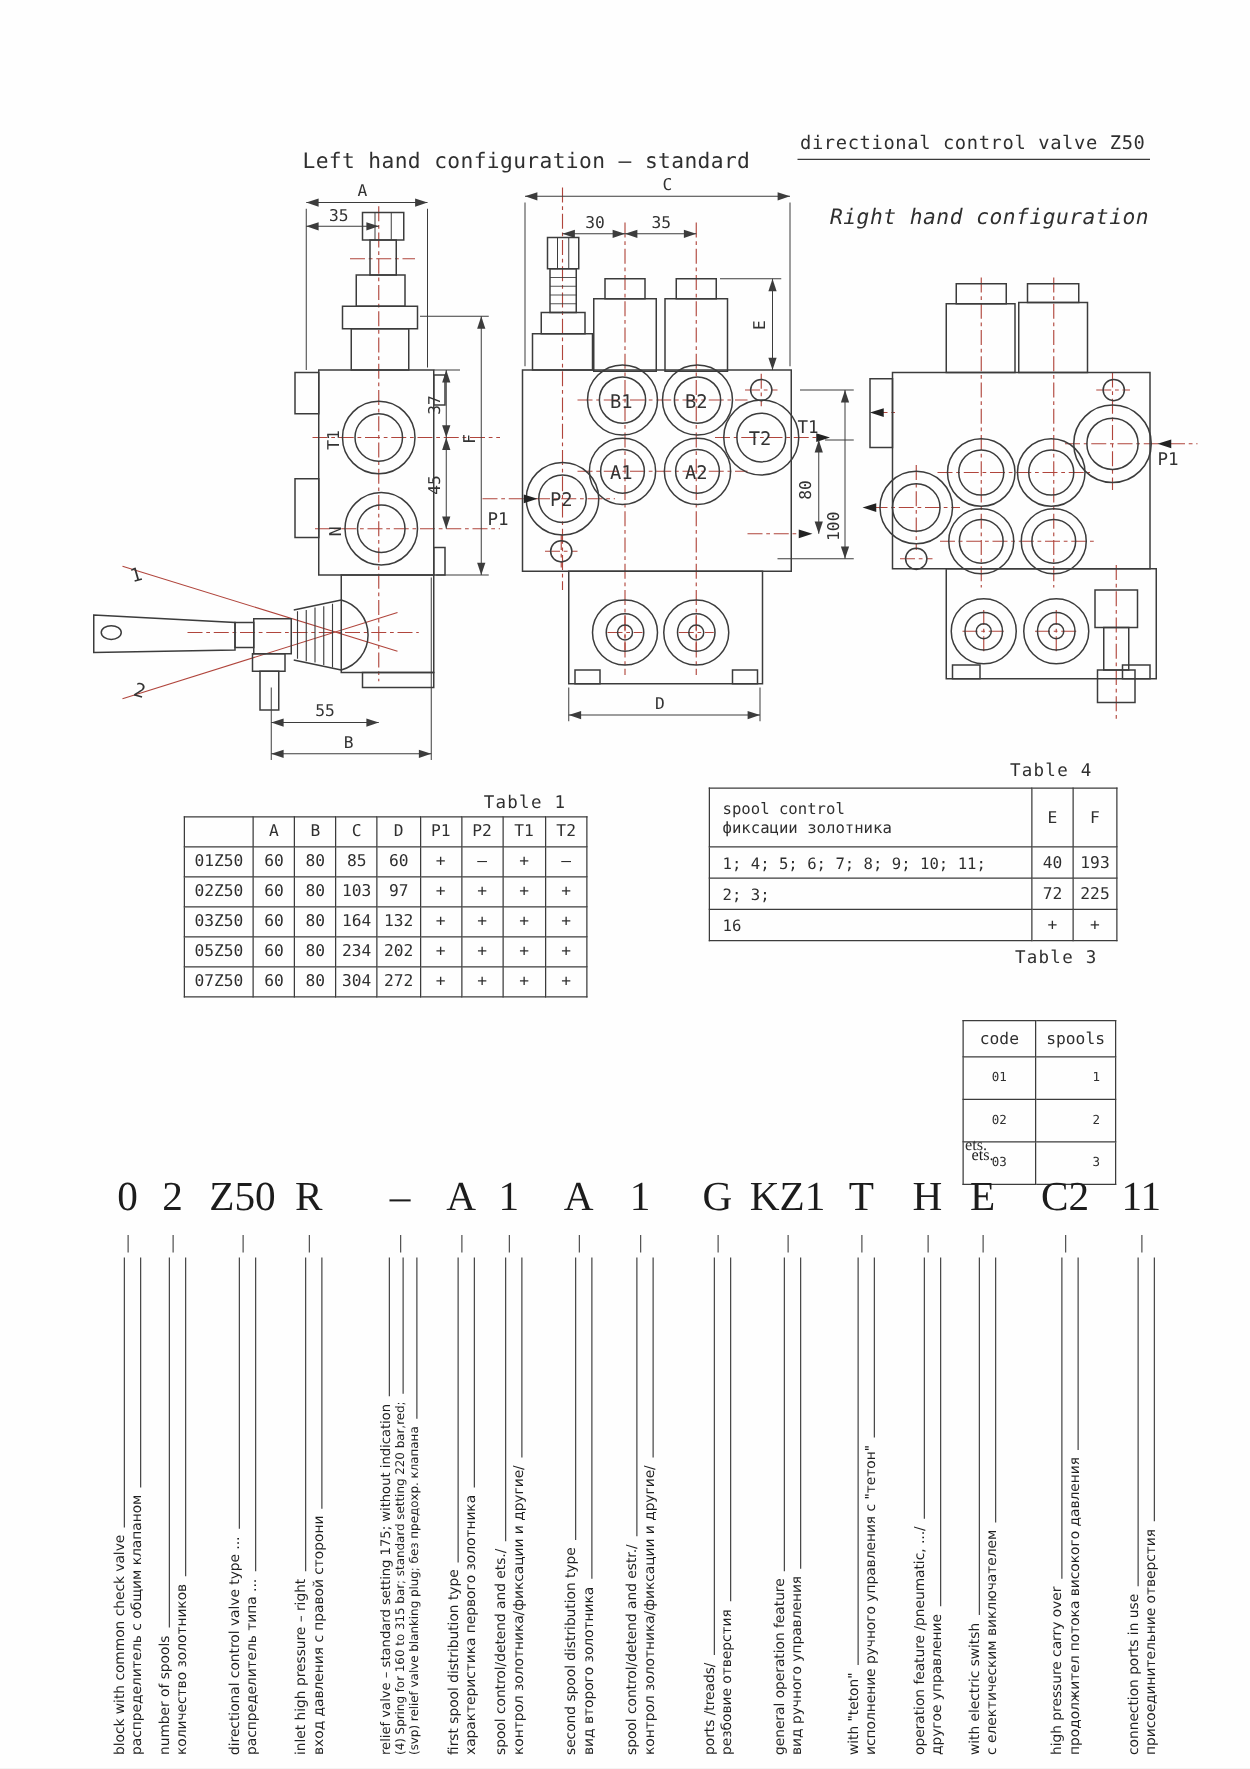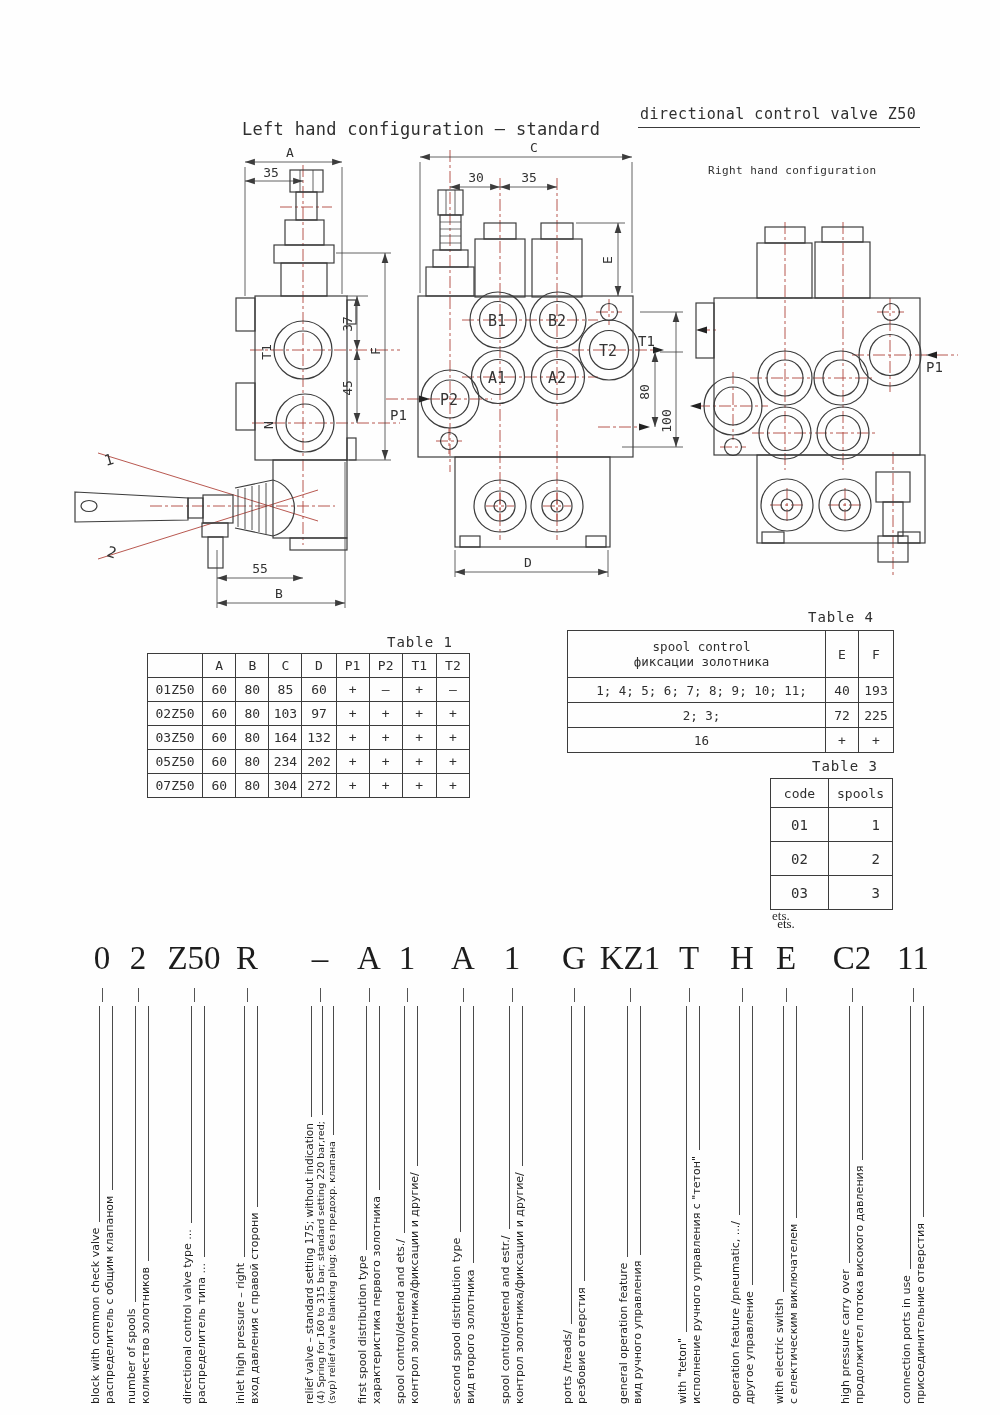--- a/index.html
+++ b/index.html
@@ -2,31 +2,31 @@
 <html><head>
 <meta charset="utf-8">
 <style>
   html,body{margin:0;padding:0;background:#e8e8e8;}
   .page{position:relative;width:1000px;height:1415px;background:#fefefe;overflow:hidden;
         font-family:"DejaVu Sans Mono",monospace;color:#2f2f2f;}
   .abs{position:absolute;white-space:nowrap;}
   
   #title-main{left:638px;top:105px;font-size:15px;letter-spacing:.5px;border-bottom:1.6px solid #3a3a3a;padding:0 4px 4px 2px;}
   #title-left{left:242px;top:119px;font-size:17px;letter-spacing:.3px;}
-  #title-right{left:708px;top:164px;font-size:11px;letter-spacing:.4px;}
+  #title-right{left:664px;top:164px;font-size:17px;letter-spacing:.4px;font-style:italic;}
   
   table{position:absolute;border-collapse:collapse;table-layout:fixed;background:#fefefe;}
   td{border:1.3px solid #3c3c3c;text-align:center;font-size:13px;padding:0;height:23px;overflow:hidden;}
   #table1{left:147px;top:653px;width:323px;}
   #table2{left:567px;top:630px;width:326px;}
-  #table3{left:770px;top:778px;width:122px;padding-left:30px;}
-  #table2 td.desc{text-align:center;padding-left:10px;font-size:12.5px;}
+  #table3{left:770px;top:816px;width:122px;padding-left:30px;}
+  #table2 td.desc{text-align:left;padding-left:10px;font-size:12.5px;}
   #table2 tr.hdr td{height:46px;}
   #table2 tr.dat td{height:24px;}
-  #table3 td{height:33px;font-size:14px;}
+  #table3 td{height:33px;font-size:10px;}
   #table3 tr.hdr td{height:28px;font-size:13px;}
   #table3 td.num{text-align:right;padding-right:12px;}
   .tbl-title{font-size:14px;letter-spacing:1px;}
   #t1-title{left:387px;top:634px;}
   #t2-title{left:808px;top:609px;}
   #t3-title{left:812px;top:758px;}
   #t3-foot{left:772px;top:908px;font-size:13px;font-family:"Liberation Serif",serif;}
   
   .tok{position:absolute;top:940px;transform:translateX(-50%);font-family:"Liberation Serif",serif;
        font-size:33px;color:#1c1c1c;}

